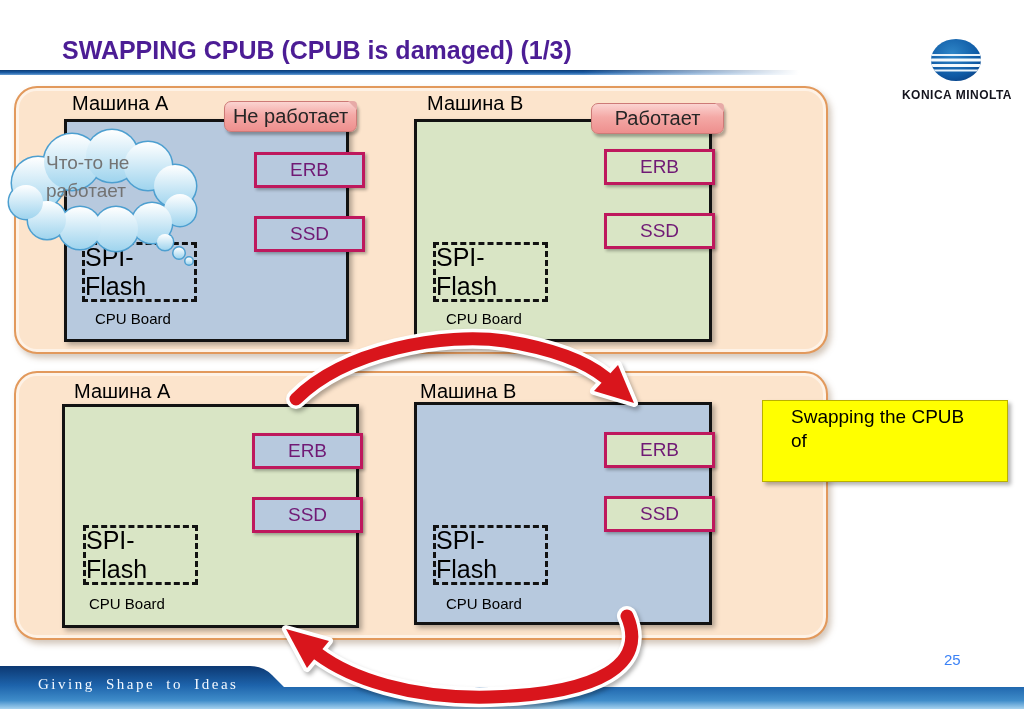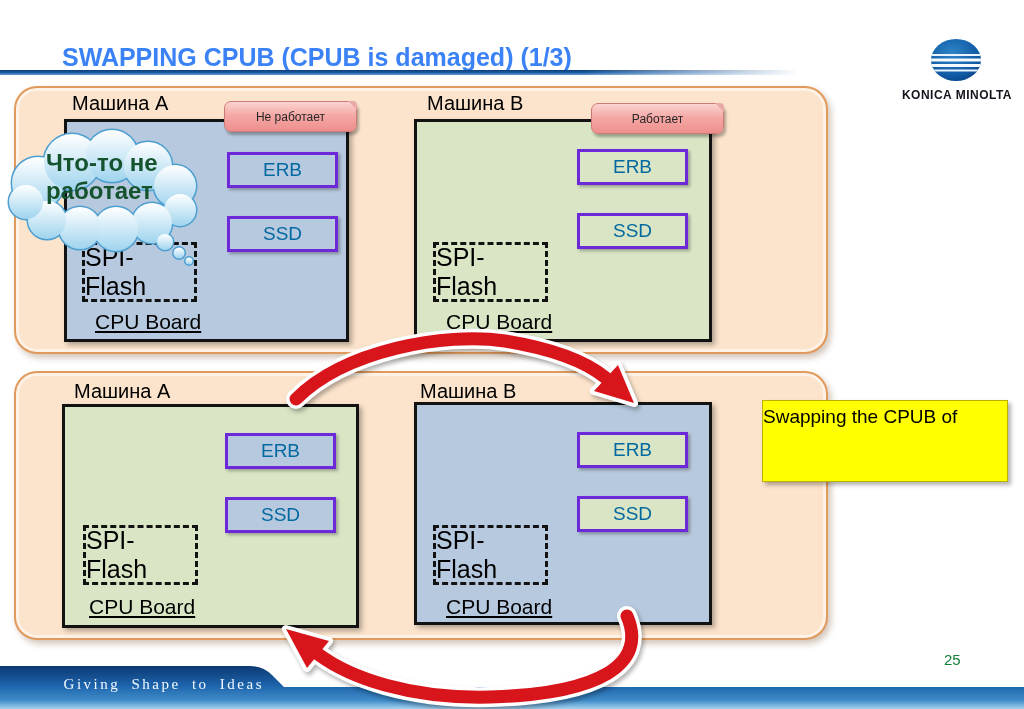--- a/index.html
+++ b/index.html
@@ -1,71 +1,71 @@
 <!DOCTYPE html>
 <html><head>
 <meta charset="utf-8">
 <style>
   * { margin:0; padding:0; box-sizing:border-box; }
   html,body { background:#fff; }
   body { font-family:"Liberation Sans", sans-serif; }
   .slide { position:relative; width:1024px; height:709px; background:#fff; overflow:hidden; }
 
   
-  .title { position:absolute; left:62px; top:36px; font-size:25px; font-weight:600; color:#3b82f6; letter-spacing:0;margin-top:7px; }
+  .title { position:absolute; left:62px; top:36px; font-size:25px; font-weight:600; color:#4c1d95; letter-spacing:0; }
   .title-rule { position:absolute; left:0; top:70px; width:810px; height:5px;
     background:linear-gradient(to bottom,#0c3b74 0%,#1d5fa8 55%,#6ba0d4 100%); }
   .title-rule::after { content:""; position:absolute; top:0; right:0; bottom:0; width:28%;
     background:linear-gradient(to right, rgba(255,255,255,0), #fff 95%); }
   .logo { position:absolute; left:893px; top:26px; width:128px; height:70px; }
   .logo-globe { position:absolute; left:36px; top:12px; }
   .logo-text { position:absolute; left:0; top:62px; width:128px; text-align:center; font-size:12px; font-weight:700; color:#14141e; letter-spacing:0.5px; }
 
   
   .panel { position:absolute; left:14px; width:814px; background:#fce4cc; border:2px solid #e2995c; border-radius:23px;
     box-shadow:3px 4px 6px rgba(130,95,60,0.35), inset 0 0 0 3px rgba(255,255,255,0.5); }
   .panel-top { top:86px; height:268px; }
   .panel-bottom { top:371px; height:269px; }
 
   .machine-name { position:absolute; font-size:20px; color:#000; white-space:nowrap; }
   .board { position:absolute; border:3px solid #121212; box-shadow:3px 3px 5px rgba(0,0,0,0.3); }
   .board-blue { background:#b7c9de; }
   .board-green { background:#d9e5c5; }
-  .chip { position:absolute; width:111px; height:36px; border:3px solid #6d28d9; display:flex; align-items:center; justify-content:center;
-    font-size:19px; color:#0369a1; box-shadow:2px 2px 3px rgba(0,0,0,0.3); }
+  .chip { position:absolute; width:111px; height:36px; border:3px solid #be185d; display:flex; align-items:center; justify-content:center;
+    font-size:19px; color:#701a75; box-shadow:2px 2px 3px rgba(0,0,0,0.3);margin-left:27px; }
   .chip-blue { background:#b7c9de; }
   .chip-green { background:#d9e5c5; }
   .spi { position:absolute; width:115px; height:60px; border:3px dashed #121212; display:flex; align-items:center; justify-content:center;
     font-size:25px; color:#000; }
-  .cpu-label { position:absolute; font-size:21px; color:#000; white-space:nowrap;text-decoration:underline; }
+  .cpu-label { position:absolute; font-size:15px; color:#000; white-space:nowrap; }
 
   
   .callout { position:absolute; width:133px; height:31px; border:1px solid #cd7a77; border-radius:7px;
     background:linear-gradient(to bottom,#fbd4d1 0%,#f4a9a6 45%,#ee8f8e 100%);
-    display:flex; align-items:center; justify-content:center; font-size:12px; color:#262626;
+    display:flex; align-items:center; justify-content:center; font-size:20px; color:#262626;
     box-shadow:2px 3px 3px rgba(0,0,0,0.3); z-index:6; }
   .callout::after { content:""; position:absolute; top:-1px; right:-1px; width:0; height:0;
     border-top:9px solid #e7aaa7; border-left:9px solid transparent; border-top-right-radius:4px; }
 
   
   .cloud-wrap { position:absolute; left:0px; top:128px; width:210px; height:142px; z-index:40; }
-  .cloud-text { position:absolute; left:46px; top:149px; font-size:24px; line-height:28px; color:#14532d; z-index:41; white-space:nowrap;font-weight:bold; }
+  .cloud-text { position:absolute; left:46px; top:149px; font-size:19px; line-height:28px; color:#737373; z-index:41; white-space:nowrap; }
 
   
   .note { position:absolute; left:762px; top:400px; width:246px; height:82px; background:#ffff00; border:1px solid #b9b000;
-    padding:4px 0; font-size:19px; line-height:24px; color:#000; box-shadow:3px 3px 4px rgba(0,0,0,0.3); z-index:10; }
+    padding:4px 28px; font-size:19px; line-height:24px; color:#000; box-shadow:3px 3px 4px rgba(0,0,0,0.3); z-index:10; }
 
   
   .arrows { position:absolute; left:0; top:0; width:1024px; height:709px; z-index:50; pointer-events:none; }
 
   
   .footer-svg { position:absolute; left:0; bottom:0; width:1024px; height:46px; z-index:20; }
-  .tagline { position:absolute; left:38px; top:676px; width:226px; text-align:right; font-family:"Liberation Serif", serif;
+  .tagline { position:absolute; left:38px; top:676px; width:226px; text-align:left; font-family:"Liberation Serif", serif;
     font-size:15px; color:#f4f9ff; letter-spacing:2.5px; word-spacing:5px; z-index:21; white-space:nowrap; }
-  .page-number { position:absolute; left:944px; top:651px; font-size:15px; color:#15803d; z-index:21; }
+  .page-number { position:absolute; left:944px; top:651px; font-size:15px; color:#3b82f6; z-index:21; }
 </style>
 </head>
 <body>
 
 <div class="slide">
 
   <div class="title">SWAPPING CPUB (CPUB is damaged) (1/3)</div>
   <div class="title-rule"></div>
   <div class="logo">
     <svg class="logo-globe" width="54" height="46" viewBox="0 0 54 46">

